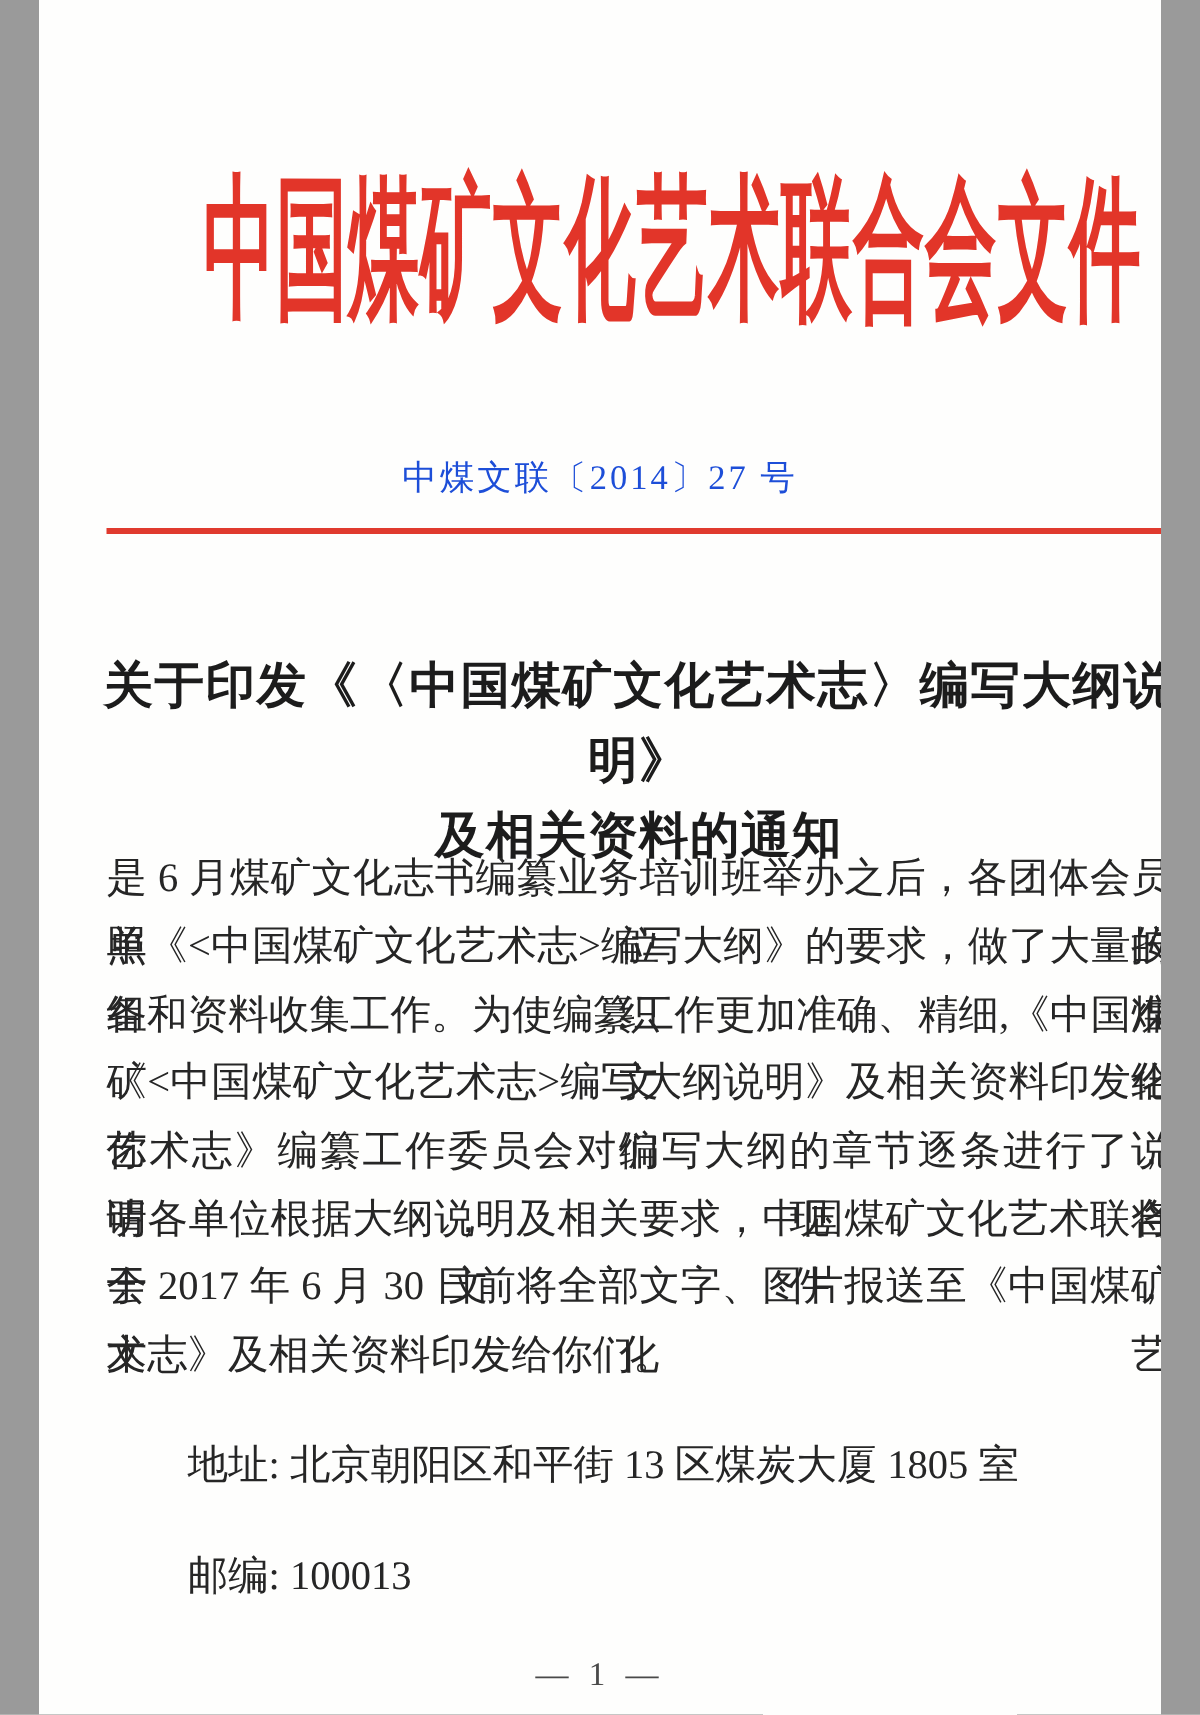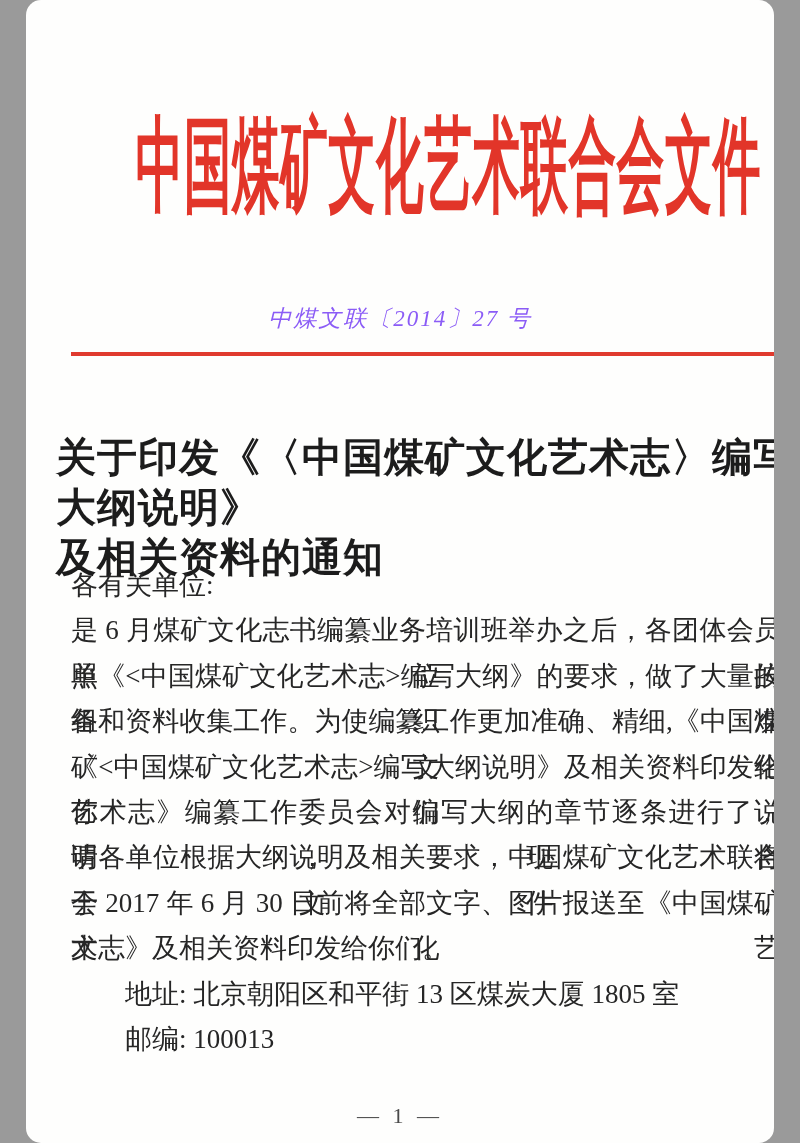--- a/index.html
+++ b/index.html
@@ -6,21 +6,20 @@
   html, body { background: #9a9a9a; }
   body { font-family: "Liberation Serif", "DejaVu Serif", serif; }
   .page {
     position: relative;
     width: 748px;
     height: 1143px;
     margin: 0 auto;
     background: #fefefd;
     color: #242424;
     overflow: hidden;
-    border-radius: 15px;
   }
   
   .letterhead {
     position: absolute;
     top: 112px;
     left: 0;
     width: 100%;
     height: 110px;
     text-align: center;
     white-space: nowrap;
@@ -37,39 +36,39 @@
   }
   
   .doc-number {
     position: absolute;
     top: 303px;
     left: 0;
     width: 100%;
     text-align: center;
     font-size: 23px;
     letter-spacing: 2px;
-    color: #8b5cf6;
-    font-style: italic;
+    color: #1d4ed8;
   }
   
   .red-rule {
     position: absolute;
     top: 352px;
     left: 45px;
     width: 710px;
     height: 4px;
     background: #e03a2e;
   }
   
   .doc-title {
     position: absolute;
     top: 433px;
     left: 30px;
     width: 740px;
-    font-size: 40px;
+    text-align: center;
+    font-size: 33px;
     font-weight: bold;
     line-height: 50px;
     color: #1c1c1c;
     letter-spacing: 1px;
   }
   
   .body-block {
     position: absolute;
     top: 563px;
     left: 45px;
@@ -82,21 +81,21 @@
     height: 45.4px;
     white-space: nowrap;
   }
   .body-line.justify {
     white-space: normal;
     text-align: justify;
     text-align-last: justify;
   }
   .body-line.first-indent { padding-left: 54px; }
   .body-line.para-last { text-align-last: left; white-space: nowrap; }
-  .body-line.indent2 { padding-left: 54px; }
+  .body-line.indent2 { padding-left: 54px; margin-top: 28px; }
   
   .page-number {
     position: absolute;
     top: 1103px;
     left: 0;
     width: 100%;
     text-align: center;
     font-size: 22px;
     letter-spacing: 4px;
     color: #4a4a4a;
@@ -123,21 +122,20 @@
   <div class="doc-number">中煤文联〔2014〕27 号</div>
 
   <div class="red-rule" style="background: rgb(224, 58, 46);"></div>
 
   <div class="doc-title">
     <div>关于印发《〈中国煤矿文化艺术志〉编写大纲说明》</div>
     <div>及相关资料的通知</div>
   </div>
 
   <div class="body-block">
-    <div class="body-line">各有关单位:</div>
     <div class="body-line justify">是 6 月煤矿文化志书编纂业务培训班举办之后，各团体会员单位按</div>
     <div class="body-line justify">照《&lt;中国煤矿文化艺术志&gt;编写大纲》的要求，做了大量的组织准</div>
     <div class="body-line justify">备和资料收集工作。为使编纂工作更加准确、精细,《中国煤矿文化</div>
     <div class="body-line justify">《&lt;中国煤矿文化艺术志&gt;编写大纲说明》及相关资料印发给你们，</div>
     <div class="body-line justify">艺术志》编纂工作委员会对编写大纲的章节逐条进行了说明，现将</div>
     <div class="body-line justify">请各单位根据大纲说明及相关要求，中国煤矿文化艺术联合会文件，</div>
     <div class="body-line justify">于 2017 年 6 月 30 日前将全部文字、图片报送至《中国煤矿文化艺</div>
     <div class="body-line para-last">术志》及相关资料印发给你们。</div>
     <div class="body-line indent2">地址: 北京朝阳区和平街 13 区煤炭大厦 1805 室</div>
     <div class="body-line indent2">邮编: 100013</div>

